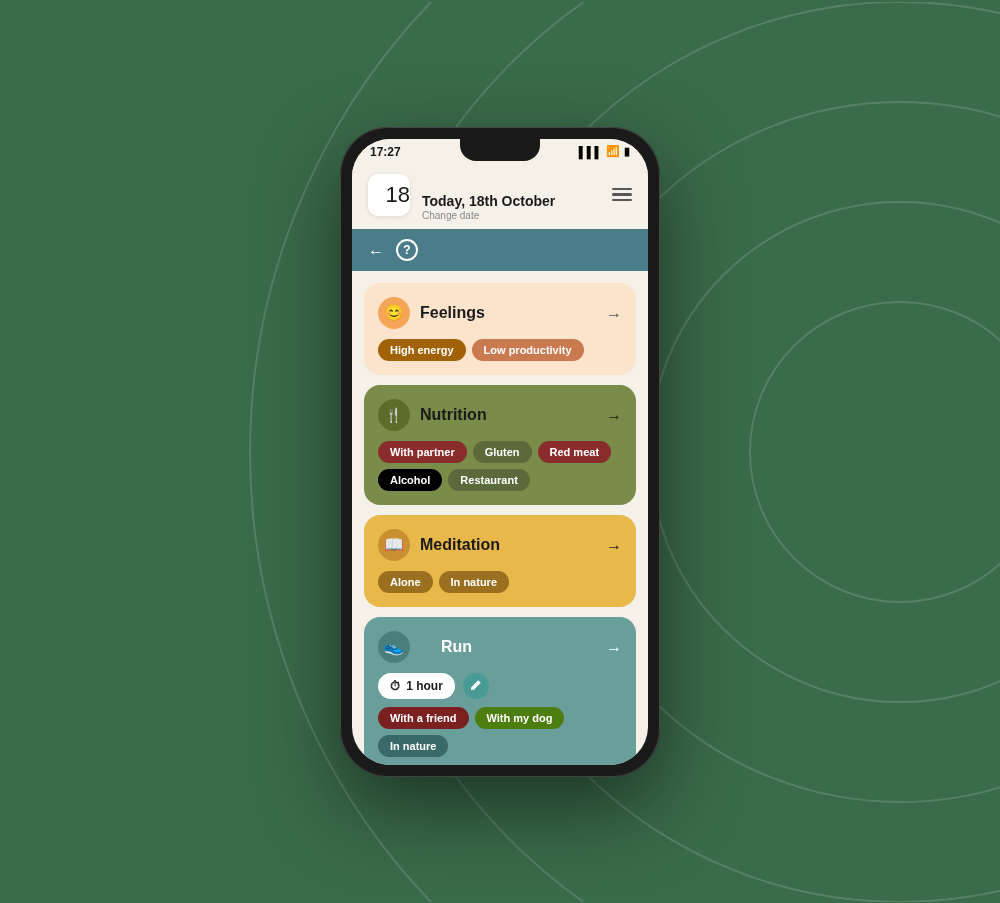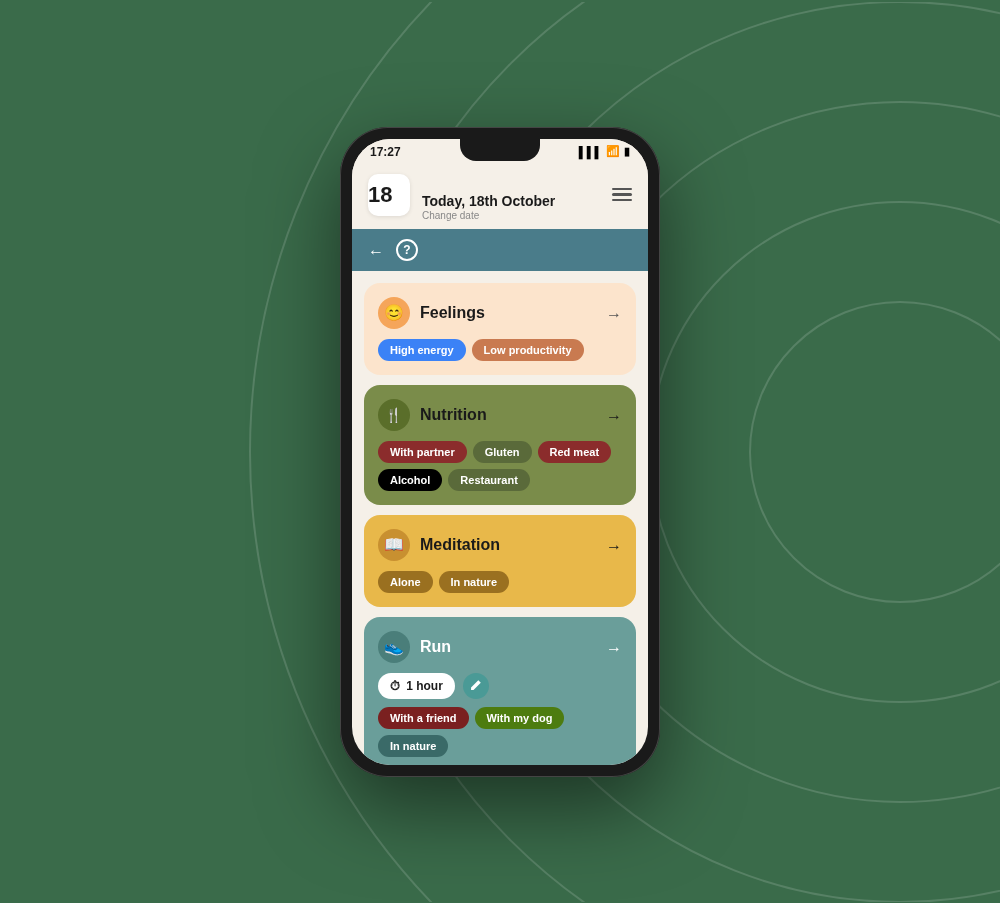--- a/index.html
+++ b/index.html
@@ -98,23 +98,23 @@
       gap: 12px;
     }
 
     .date-box {
       width: 42px;
       height: 42px;
       background: white;
       border-radius: 10px;
       display: flex;
       align-items: center;
-      justify-content: flex-start;
+      justify-content: flex-end;
       font-size: 22px;
-      font-weight: 700;
+      font-weight: 400;
       color: #1a1a1a;
       box-shadow: 0 1px 4px rgba(0,0,0,0.1);
     }
 
     .date-info {
       flex: 1;
     }
 
     .date-title {
       font-size: 14px;
@@ -266,21 +266,21 @@
 
     .tag {
       padding: 5px 12px;
       border-radius: 20px;
       font-size: 11px;
       font-weight: 600;
       display: inline-block;
     }
 
     
-    .tag-feelings-energy { background: #3b82f6; color: white; }
+    .tag-feelings-energy { background: #a16207; color: white; }
     .tag-feelings-productivity { background: #c97a50; color: white; }
 
     
     .tag-nutrition-partner { background: #8b2c2c; color: white; }
     .tag-nutrition-gluten { background: #5a6a3a; color: white; }
     .tag-nutrition-red { background: #8b2c2c; color: white; }
     .tag-nutrition-alcohol { background: #000000; color: white; }
     .tag-nutrition-restaurant { background: #5a6a3a; color: white; }
 
     
@@ -411,21 +411,21 @@
         </div>
         <div class="tags">
           <span class="tag tag-meditation-alone">Alone</span>
           <span class="tag tag-meditation-nature">In nature</span>
         </div>
       </div>
 
       <div class="card card-run">
         <div class="card-header">
           <div class="card-icon icon-run">👟</div>
-          <span class="card-title" style="color:white;">Run</span>
+          <span class="card-title" style="color:white;margin-left:21px;">Run</span>
           <span class="card-arrow" style="color:white;">→</span>
         </div>
         <div class="run-time">
           <div class="time-pill">
             <span class="time-clock">⏱</span>
             <span>1 hour</span>
           </div>
           <div class="edit-btn">
             <svg viewBox="0 0 16 16" fill="white" xmlns="http://www.w3.org/2000/svg">
               <path d="M11.5 1.5l3 3-9 9H2.5v-3l9-9z"></path>

